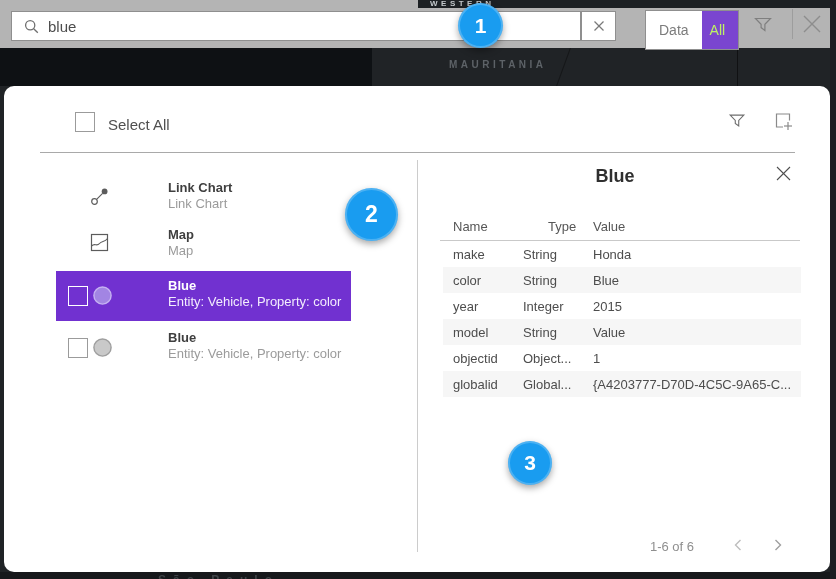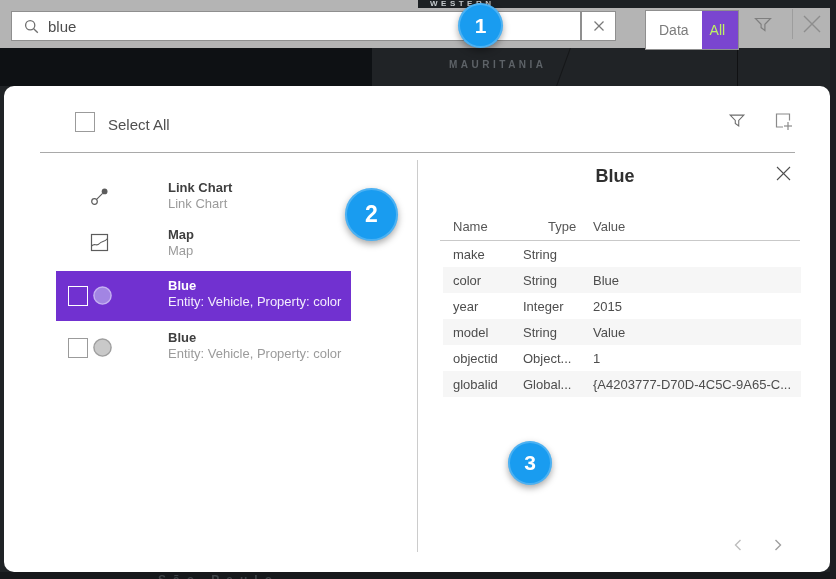--- a/index.html
+++ b/index.html
@@ -213,20 +213,21 @@
 
     <div class="col-head ch-name">Name</div>
     <div class="col-head ch-type">Type</div>
     <div class="col-head ch-value">Value</div>
     <div class="thead-divider"></div>
 
     <div class="trows">
       <div class="trow">
         <span class="c1">make</span>
         <span class="c2">String</span>
+        <span class="c3">Honda</span>
       </div>
       <div class="trow">
         <span class="c1">color</span>
         <span class="c2">String</span>
         <span class="c3">Blue</span>
       </div>
       <div class="trow">
         <span class="c1">year</span>
         <span class="c2">Integer</span>
         <span class="c3">2015</span>
@@ -241,20 +242,21 @@
         <span class="c2">Object...</span>
         <span class="c3">1</span>
       </div>
       <div class="trow">
         <span class="c1">globalid</span>
         <span class="c2">Global...</span>
         <span class="c3">{A4203777-D70D-4C5C-9A65-C...</span>
       </div>
     </div>
 
+    <div class="pag-label">1-6 of 6</div>
     <div class="pag-prev">
       <svg width="12" height="14" viewBox="0 0 12 14">
         <path d="M8.5 2 L3.5 7 L8.5 12" fill="none" stroke="#bdbdbd" stroke-width="1.4"></path>
       </svg>
     </div>
     <div class="pag-next">
       <svg width="12" height="14" viewBox="0 0 12 14">
         <path d="M3.5 2 L8.5 7 L3.5 12" fill="none" stroke="#9f9f9f" stroke-width="1.4"></path>
       </svg>
     </div>

